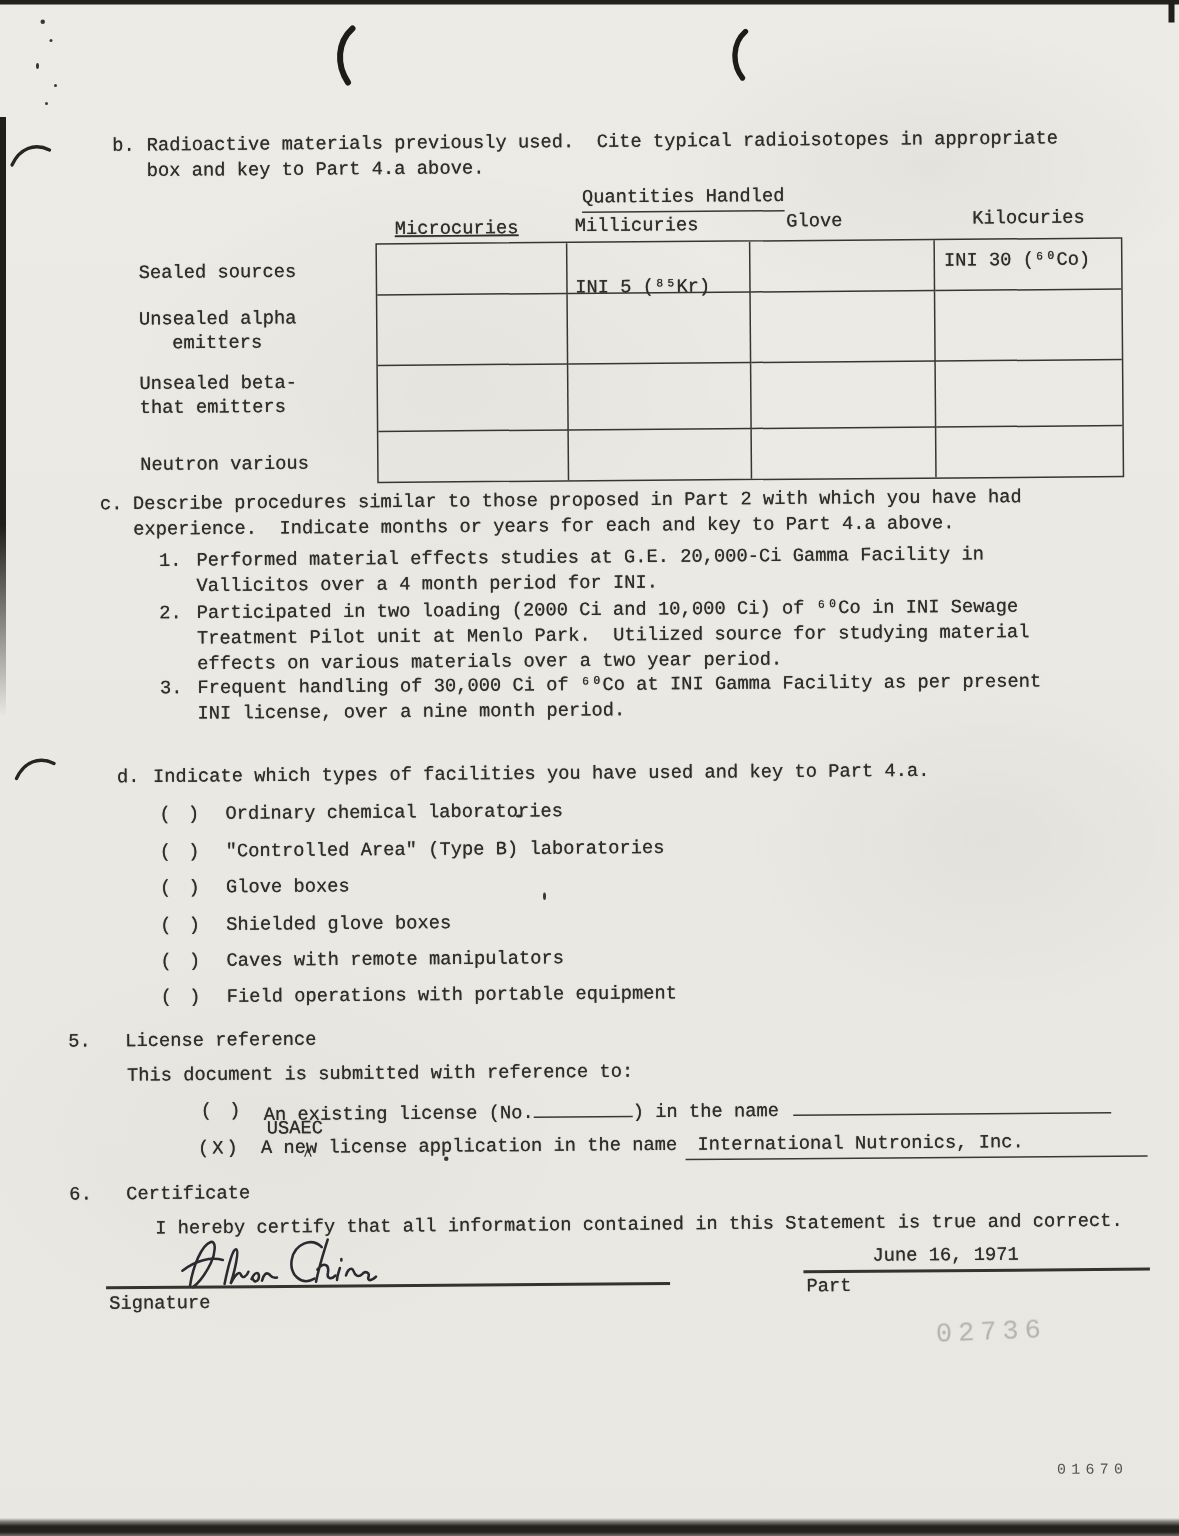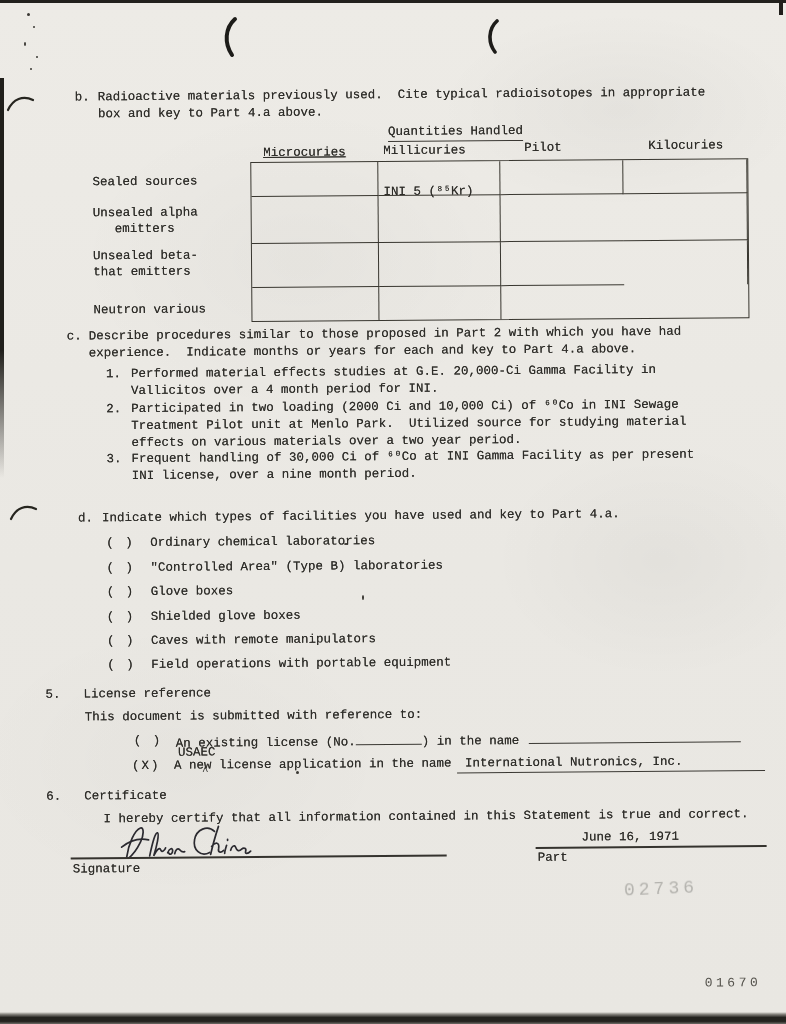--- a/index.html
+++ b/index.html
@@ -32,21 +32,21 @@
   
   .edge-top{position:absolute;left:0;top:0;width:786px;height:3px;background:#22211d;}
   .edge-bottom{position:absolute;left:0;bottom:0;width:786px;height:12px;
     background:linear-gradient(180deg, rgba(0,0,0,0) 0%, #8a8882 18%, #24231f 45%, #24231f 78%, #6f6d68 100%);}
   .edge-left{position:absolute;left:0;top:78px;width:4px;height:400px;
     background:linear-gradient(180deg,#201f1b 0%,#201f1b 68%, rgba(32,31,27,0) 100%);}
   .edge-tr{position:absolute;right:3px;top:0;width:4px;height:15px;background:#201f1b;}
   .speck{position:absolute;background:#3a3833;border-radius:50%;}
   .stamp-faint{position:absolute;font-size:18px;letter-spacing:4px;color:rgba(105,104,100,0.42);
     filter:blur(0.5px);transform:rotate(-2deg);}
-  .doc-id{position:absolute;font-size:13px;letter-spacing:3.5px;color:#55534d;}
+  .doc-id{position:absolute;font-size:10px;letter-spacing:3.5px;color:#55534d;}
   .caret{position:absolute;font-size:11px;}
   svg{display:block;}
 </style>
 </head>
 <body>
 
 <div class="page">
 
   <div class="edge-top"></div>
   <div class="edge-bottom"></div>
@@ -86,34 +86,35 @@
 
   <div class="content">
 
     <div class="t" style="left:78px;top:87px;">b.</div>
     <div class="t" style="left:101px;top:87px;">Radioactive materials previously used.  Cite typical radioisotopes in appropriate
 box and key to Part 4.a above.</div>
 
     <div class="t u" style="left:391px;top:124px;">Quantities Handled</div>
     <div class="t" style="left:266px;top:144px;text-decoration:underline;">Microcuries</div>
     <div class="t" style="left:386px;top:143px;">Millicuries</div>
-    <div class="t" style="left:527px;top:141px;">Pilot</div>
+    <div class="t" style="left:527px;top:141px;">Glove</div>
     <div class="t" style="left:651px;top:140px;">Kilocuries</div>
 
     <div class="t" style="left:95px;top:172px;">Sealed sources</div>
     <div class="t" style="left:95px;top:203px;">Unsealed alpha</div>
     <div class="t" style="left:117px;top:219px;">emitters</div>
     <div class="t" style="left:95px;top:246px;">Unsealed beta-</div>
     <div class="t" style="left:95px;top:262px;">that emitters</div>
     <div class="t" style="left:95px;top:300px;">Neutron various</div>
 
     <div class="qtable">
       <div class="cell bR bB"><span class="cell-top"></span></div>
       <div class="cell bR bB"><span class="cell-bottom">INI 5 (⁸⁵Kr)</span></div>
       <div class="cell bR bB"><span class="cell-top"></span></div>
+      <div class="cell bB"><span class="cell-top">INI 30 (⁶⁰Co)</span></div>
 
       <div class="cell bR bB"><span class="cell-top"></span></div>
       <div class="cell bR bB"><span class="cell-top"></span></div>
       <div class="cell bR bB"><span class="cell-top"></span></div>
       <div class="cell bB"><span class="cell-top"></span></div>
 
       <div class="cell bR bB"><span class="cell-top"></span></div>
       <div class="cell bR bB"><span class="cell-top"></span></div>
       <div class="cell bR bB"><span class="cell-top"></span></div>
       <div class="cell bB"><span class="cell-top"></span></div>

